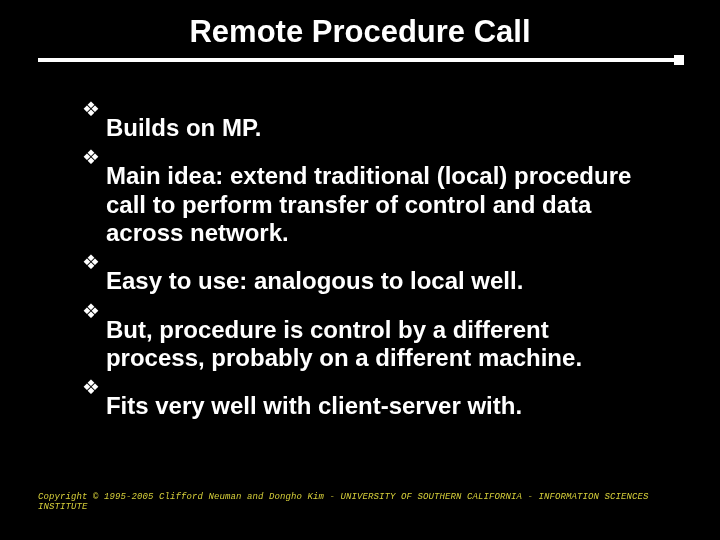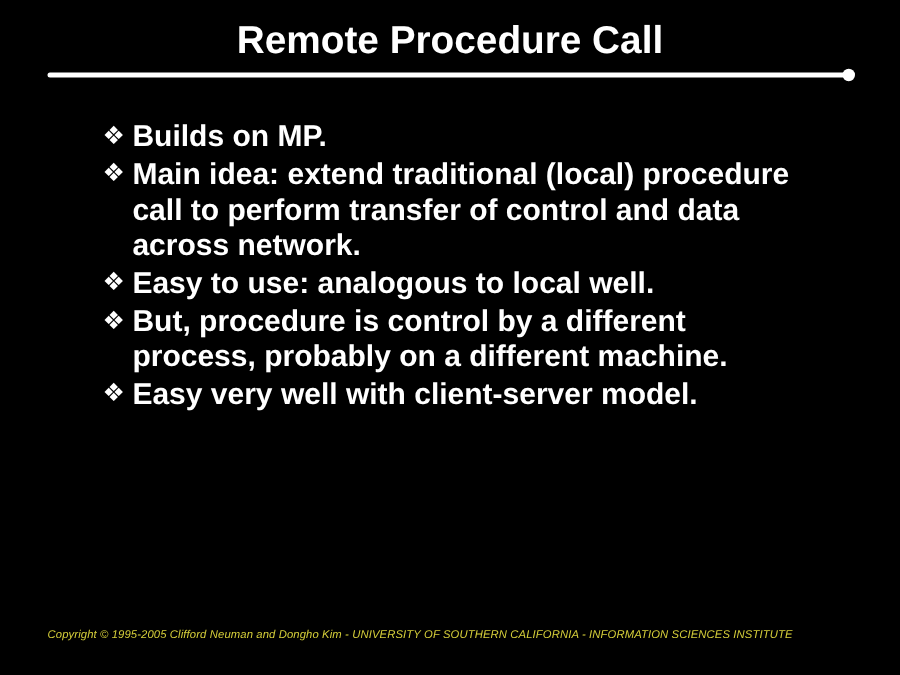--- a/index.html
+++ b/index.html
@@ -1,15 +1,15 @@
 <!DOCTYPE html>
 <html><head>
 <meta charset="utf-8">
 <style>
-  * { margin: 0; padding: 0; box-sizing: border-box; border-radius: 24px; }
+  * { margin: 0; padding: 0; box-sizing: border-box; }
   html, body { width: 720px; height: 540px; background: #000; overflow: hidden; }
   .slide {
     width: 720px;
     height: 540px;
     background: #000;
     color: #fff;
     position: relative;
     font-family: Arial, Helvetica, sans-serif;
   }
   .title {
@@ -51,28 +51,28 @@
     line-height: 1.18;
     margin-bottom: 2px;
   }
   .bullet {
     flex: 0 0 auto;
     font-size: 20px;
     margin-right: 6px;
     margin-top: 2px;
     font-weight: 400;
   }
-  .txt { flex: 1 1 auto; }
+  .txt { flex: 1 1 auto; margin-top: 18px; }
   .footer {
     position: absolute;
     bottom: 28px;
     left: 38px;
     right: 38px;
     color: #d6cf3a;
-    font-family: Liberation Sans, sans-serif;
+    font-family: Liberation Mono, monospace;
     font-style: italic;
     font-size: 9px;
     letter-spacing: 0.1px;
   }
 </style>
 </head>
 <body>
 
 <div class="slide">
 
@@ -95,19 +95,19 @@
     <div class="item">
       <span class="bullet">❖</span>
       <span class="txt">Easy to use: analogous to local well.</span>
     </div>
     <div class="item">
       <span class="bullet">❖</span>
       <span class="txt">But, procedure is control by a different process, probably on a different machine.</span>
     </div>
     <div class="item">
       <span class="bullet">❖</span>
-      <span class="txt">Easy very well with client-server model.</span>
+      <span class="txt">Fits very well with client-server with.</span>
     </div>
   </div>
 
   <div class="footer">Copyright © 1995-2005 Clifford Neuman and Dongho Kim - UNIVERSITY OF SOUTHERN CALIFORNIA - INFORMATION SCIENCES INSTITUTE</div>
 
 </div>
 
 </body></html>

